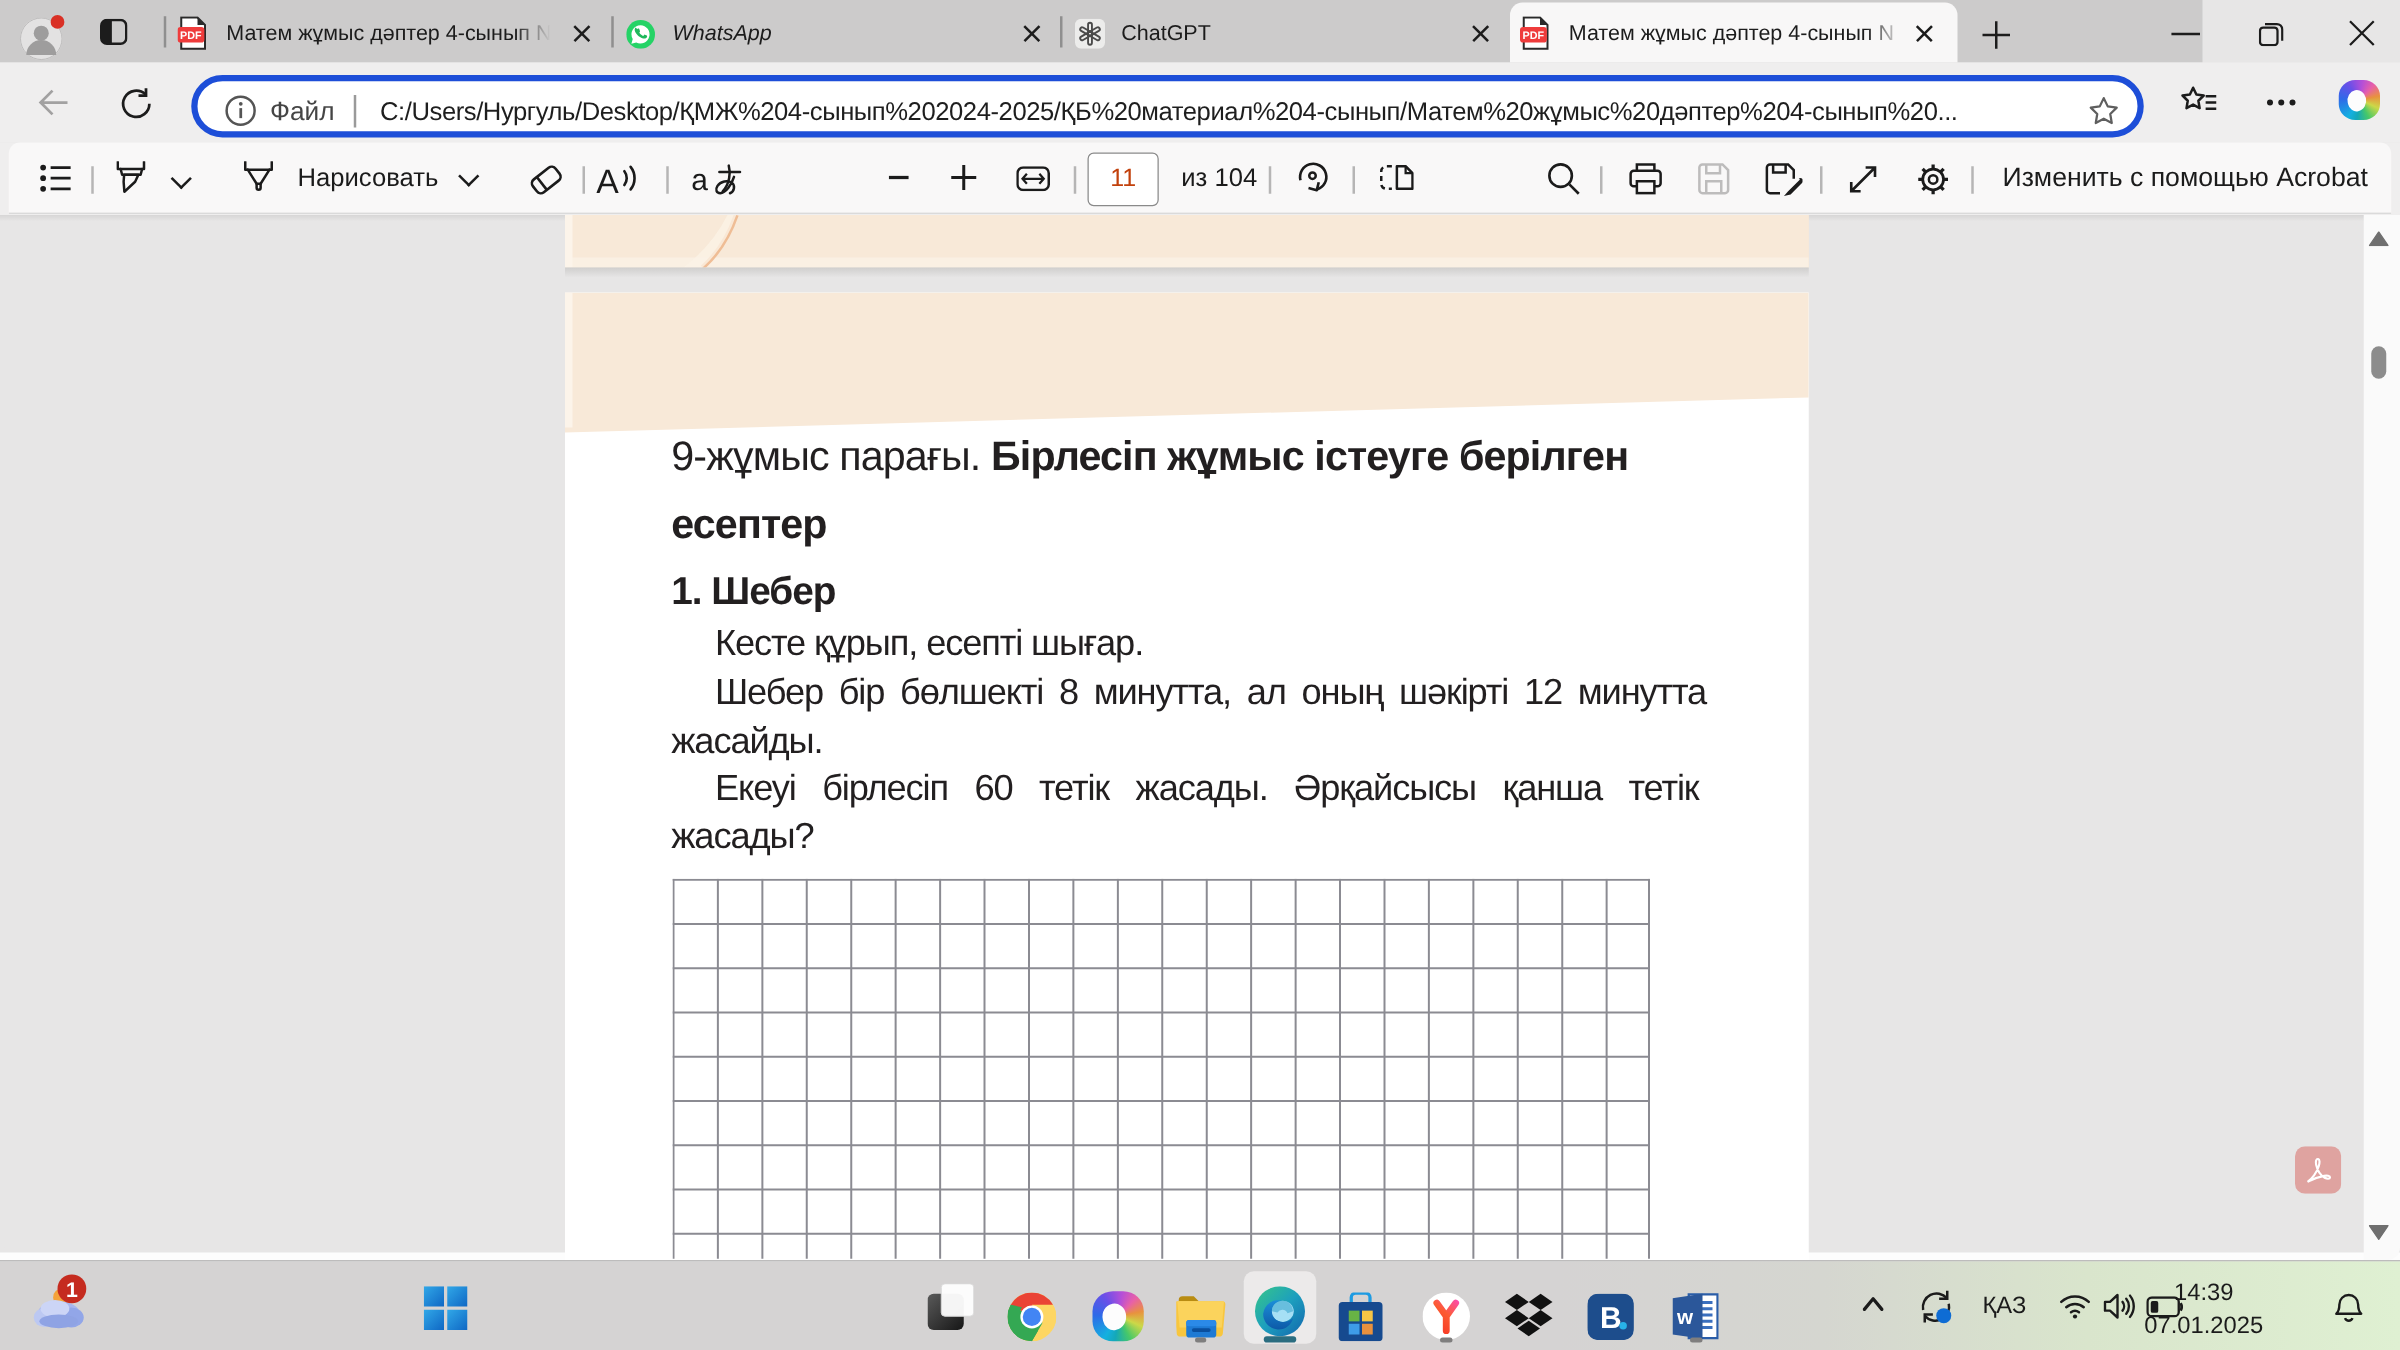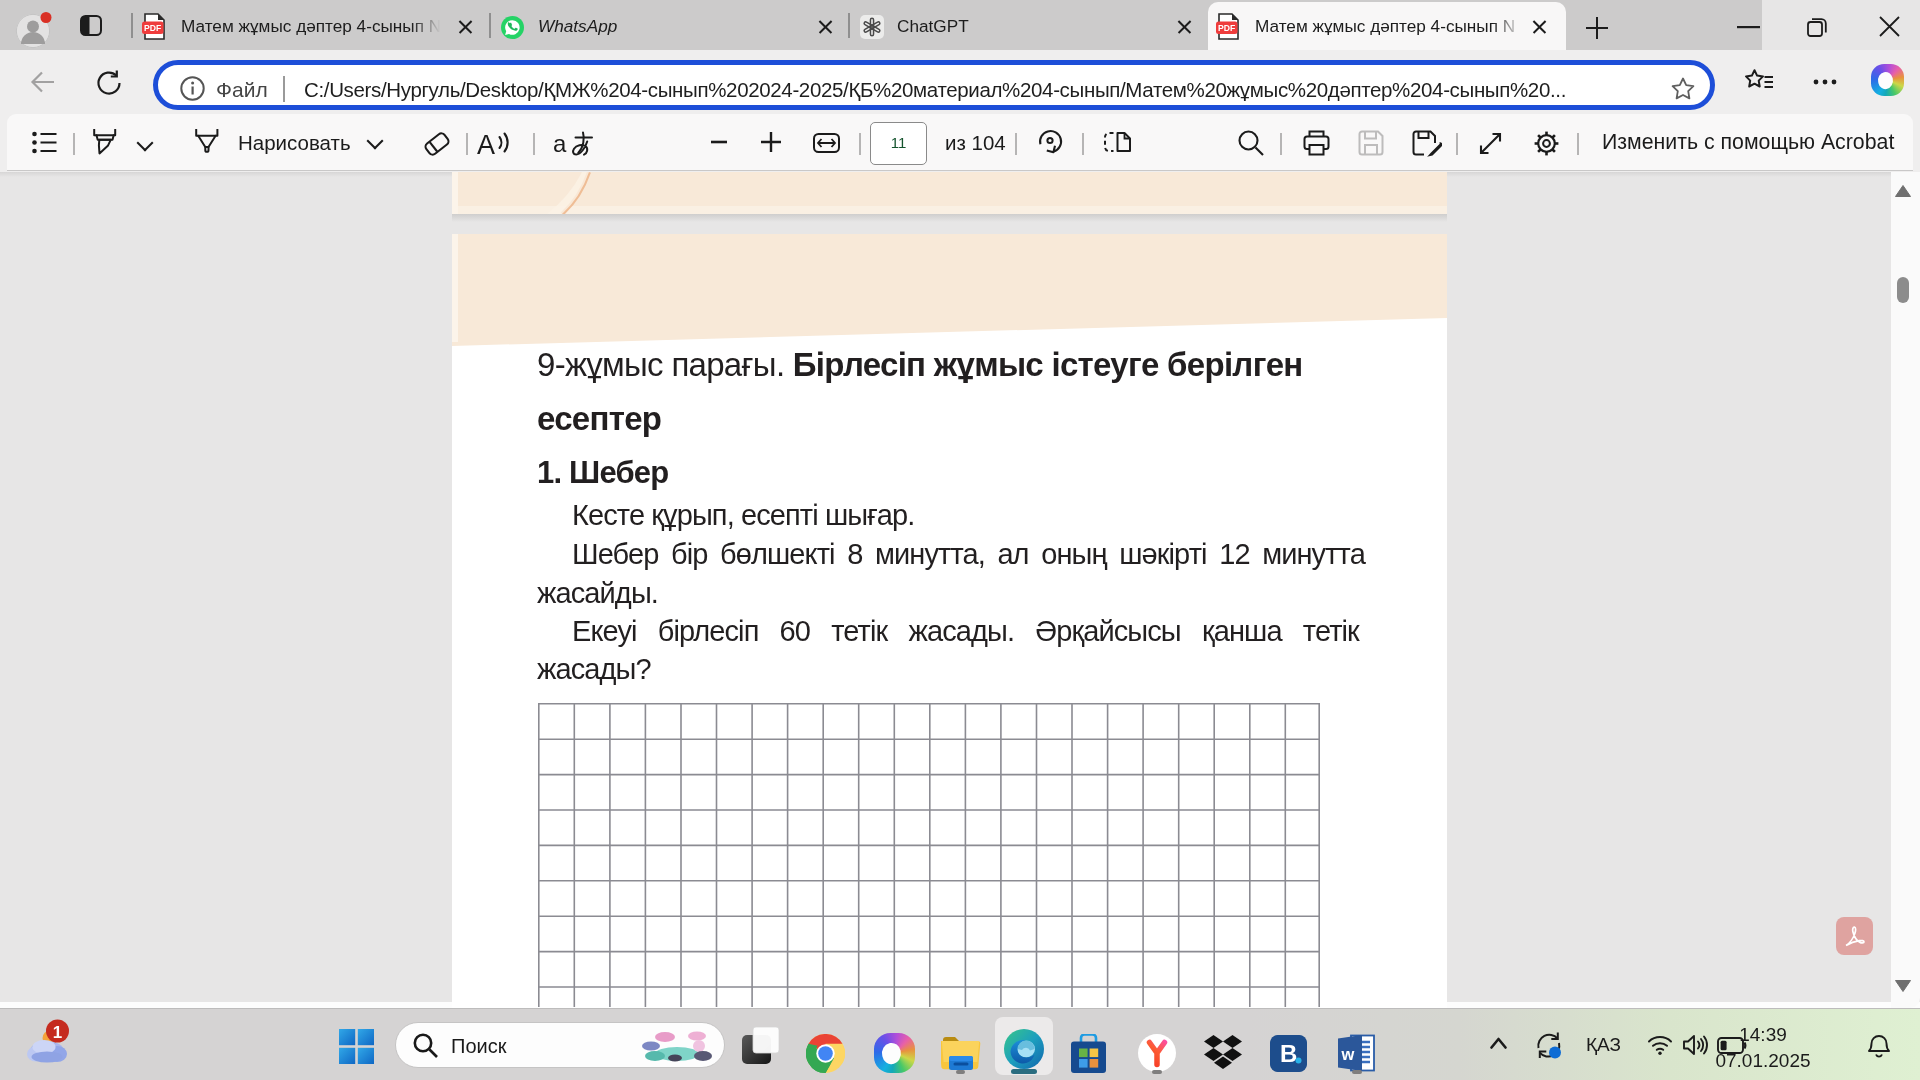--- a/index.html
+++ b/index.html
@@ -250,21 +250,21 @@
             <path d="M11 1 v20 M1 11 h20" stroke="#1b1b1b" stroke-width="2.4"></path>
           </svg>
       </div>
       <div class="abs" id="fitwidth" style="left:806px;top:19px;">
         <svg width="27" height="20" viewBox="0 0 27 20">
           <rect x="1" y="1" width="25" height="18" rx="4.5" fill="none" stroke="#1b1b1b" stroke-width="2"></rect>
           <path d="M5 10 h17 M8.5 6 L5 10 l3.5 4 M18.5 6 l3.5 4 -3.5 4" fill="none" stroke="#1b1b1b" stroke-width="1.8"></path>
         </svg>
       </div>
       <div class="vsep" style="left:852px;"></div>
-      <div class="abs" style="left:863px;top:8px;width:57px;height:43px;background:#fff;border:1px solid #8a8a8a;border-radius:5px;box-sizing:border-box;text-align:center;line-height:40px;font-size:15px;color:#14532d;">11</div>
+      <div class="abs" style="left:863px;top:8px;width:57px;height:43px;background:#fff;border:1px solid #8a8a8a;border-radius:5px;box-sizing:border-box;text-align:center;line-height:40px;font-size:20px;color:#c2410c;">11</div>
       <div class="ptxt" style="left:938px;">из 104</div>
       <div class="vsep" style="left:1008px;"></div>
       <div class="abs" id="rotate" style="left:1031px;top:15px;">
         <svg width="26" height="26" viewBox="0 0 26 26">
           <path d="M2.4 15.2 A10.5 10.5 0 1 1 15.6 22.6" fill="none" stroke="#1b1b1b" stroke-width="2.1"></path>
           <path d="M17 16.8 L15.4 23.2 L8.8 21.4" fill="none" stroke="#1b1b1b" stroke-width="2.1" stroke-linejoin="round"></path>
           <circle cx="12" cy="11.5" r="2.6" fill="none" stroke="#1b1b1b" stroke-width="2"></circle>
         </svg>
       </div>
       <div class="vsep" style="left:1075px;"></div>
@@ -407,37 +407,20 @@
         <defs>
             <linearGradient id="wb" x1="0" y1="0" x2="1" y2="1">
               <stop offset="0" stop-color="#31a8e8"></stop>
               <stop offset="1" stop-color="#0f67c4"></stop>
             </linearGradient>
           </defs>
         <rect x="0" y="0" width="16.2" height="16.2" fill="url(#wb)"></rect>
         <rect x="18.8" y="0" width="16.2" height="16.2" fill="url(#wb)"></rect>
         <rect x="0" y="18.8" width="16.2" height="16.2" fill="url(#wb)"></rect>
         <rect x="18.8" y="18.8" width="16.2" height="16.2" fill="url(#wb)"></rect>
-      </svg>
-    </div>
-    <div class="abs" id="searchbox" style="left:395px;top:13px;width:330px;height:46px;background:#fdfdfd;border:1px solid #c5c4c4;border-radius:24px;box-sizing:border-box;">
-      <svg class="abs" style="left:17px;top:10px;" width="25" height="25" viewBox="0 0 25 25">
-        <circle cx="10" cy="10" r="8.2" fill="none" stroke="#191919" stroke-width="2.6"></circle>
-        <path d="M16.5 16.5 L24 24" stroke="#191919" stroke-width="2.6"></path>
-      </svg>
-      <div class="abs" style="left:55px;top:0;height:44px;line-height:46px;font-size:20px;color:#1a1a1a;">Поиск</div>
-      <svg class="abs" style="left:245px;top:6px;" width="72" height="33" viewBox="0 0 72 33">
-        <ellipse cx="24" cy="8" rx="10" ry="5" fill="#e89cc8"></ellipse>
-        <ellipse cx="56" cy="7" rx="9" ry="4.5" fill="#eeb0d4"></ellipse>
-        <ellipse cx="10" cy="17" rx="9" ry="4.5" flevel="" fill="#7d88c4"></ellipse>
-        <ellipse cx="36" cy="25" rx="22" ry="7" fill="#7fd4c8"></ellipse>
-        <ellipse cx="14" cy="27" rx="10" ry="5" fill="#56b9ac"></ellipse>
-        <circle cx="58" cy="17" r="6" fill="#f0c3e0"></circle>
-        <ellipse cx="62" cy="27" rx="9" ry="5" fill="#585874"></ellipse>
-        <ellipse cx="34" cy="29" rx="7" ry="3.5" fill="#454458"></ellipse>
       </svg>
     </div>
     <div class="abs" id="taskview" style="left:742px;top:18px;">
       <svg width="37" height="37" viewBox="0 0 37 37">
         <defs>
             <linearGradient id="tvg" x1="0" y1="0" x2="1" y2="1">
               <stop offset="0" stop-color="#5a5a5a"></stop>
               <stop offset="1" stop-color="#161616"></stop>
             </linearGradient>
           </defs>

